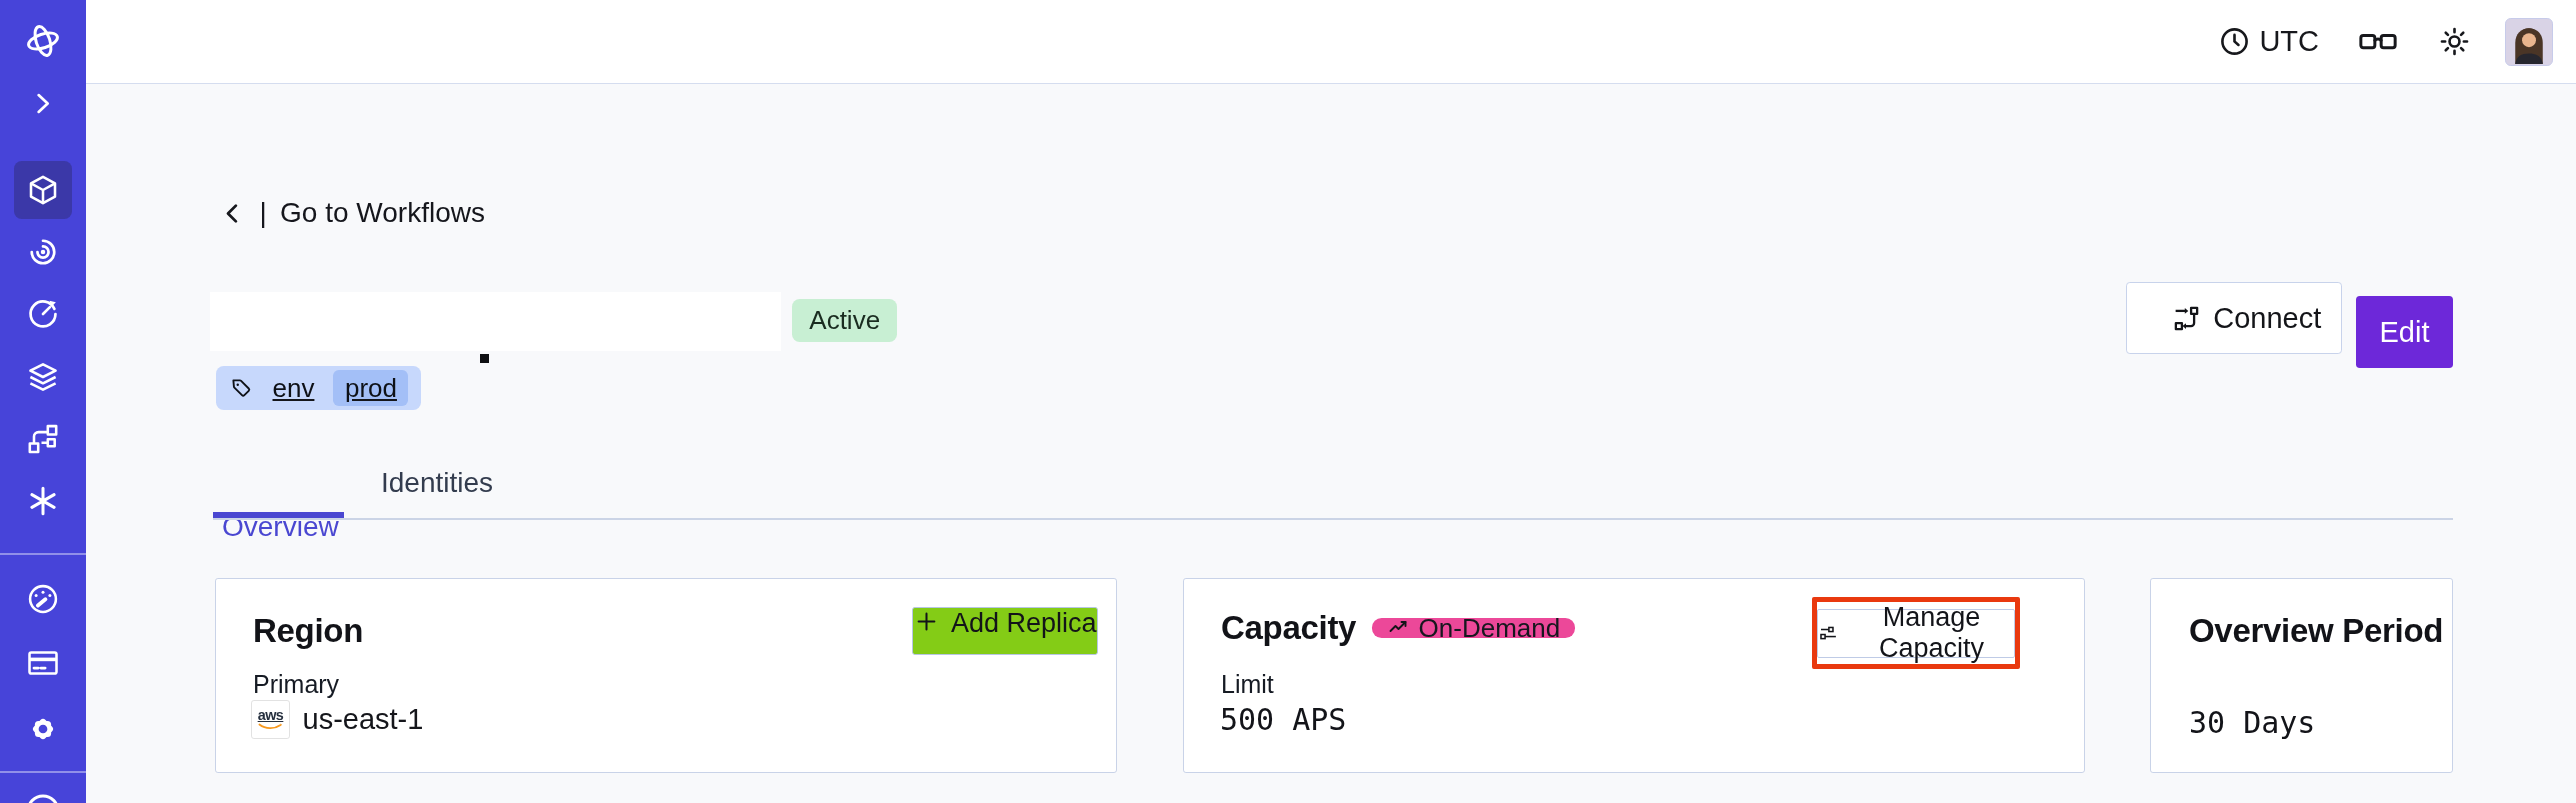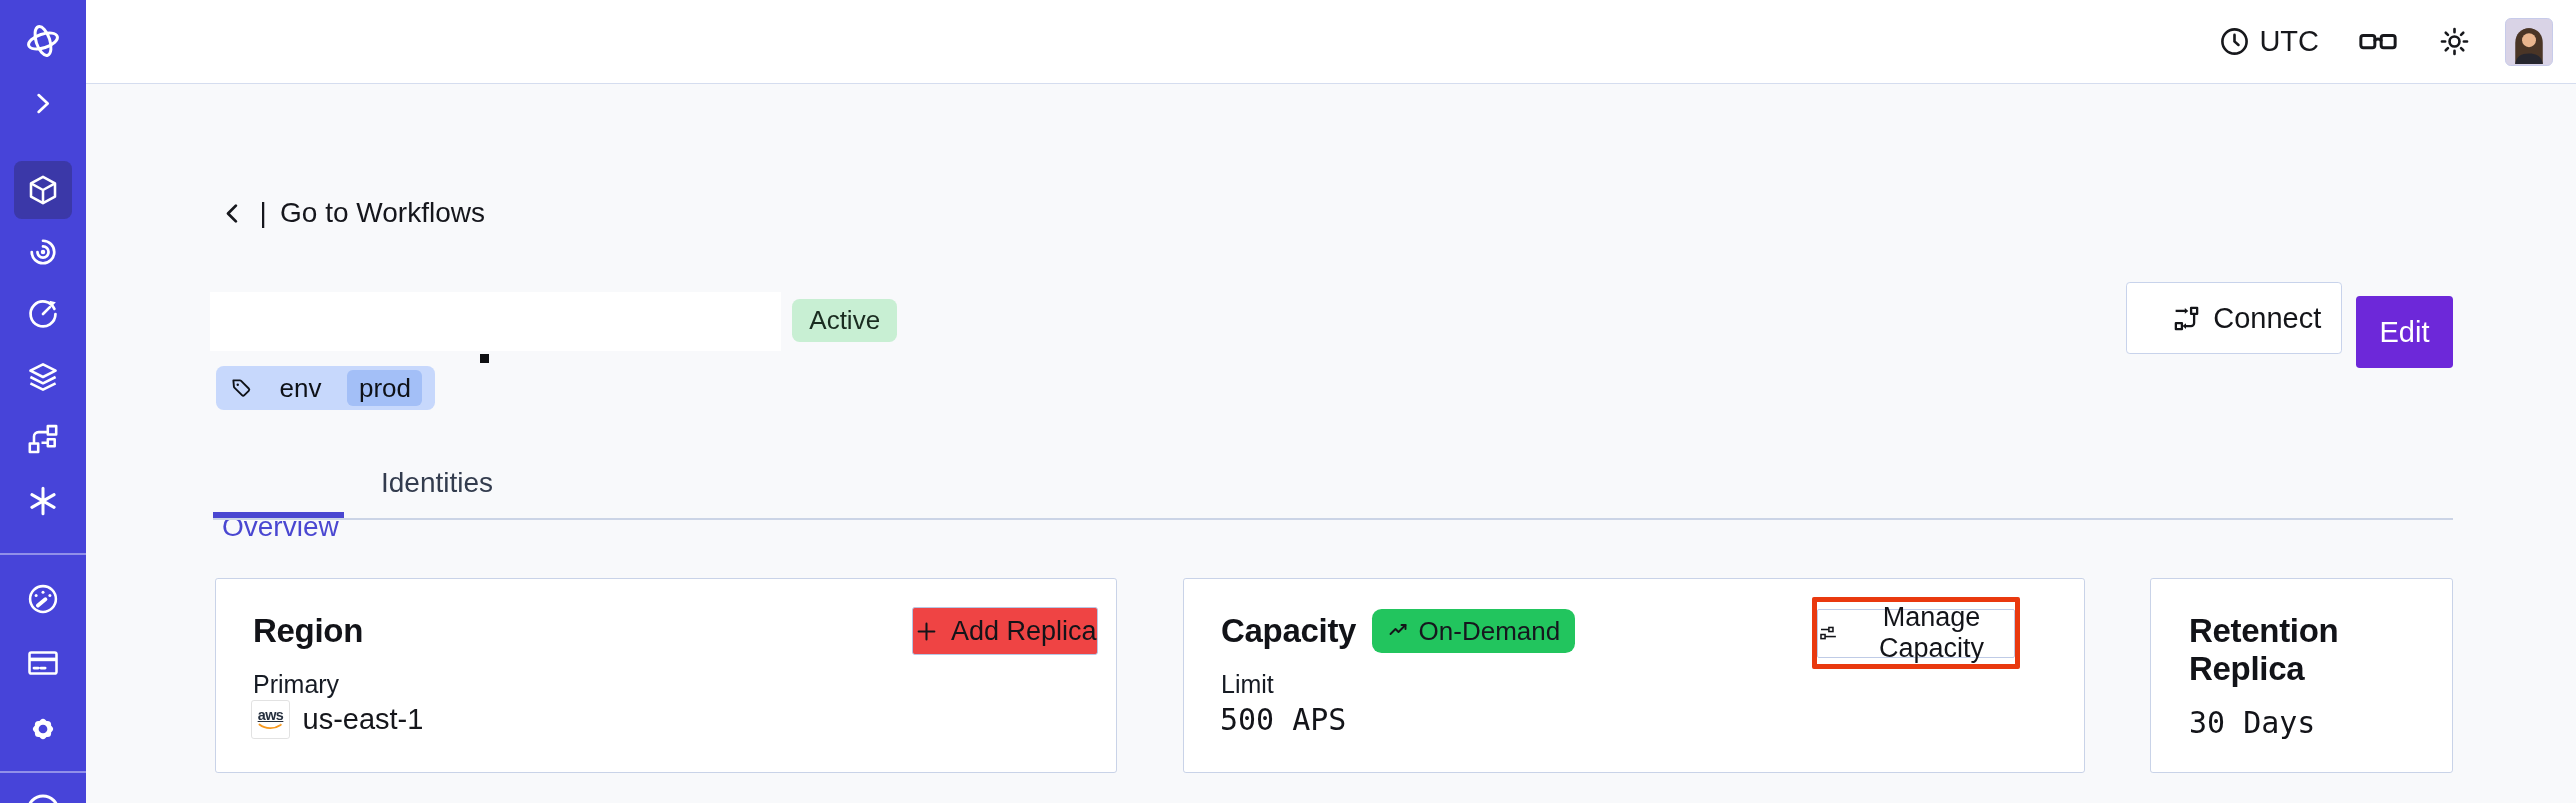--- a/index.html
+++ b/index.html
@@ -36,21 +36,21 @@
   .btn-connect { position:absolute; left:2126px; top:282px; width:216px; height:72px; background:#fff;
                  border:1.9px solid #C8D3EB; border-radius:3.8px; display:flex; align-items:center; justify-content:center;
                  gap:12.5px; cursor:pointer;padding-left:25px; }
   .btn-connect span { font-size:29px; font-weight:500; color:#141519; }
   .btn-edit { position:absolute; left:2356px; top:296px; width:97px; height:72px; background:#6d28d9;
               border:none; border-radius:3.8px; color:#FFFFFF; font-size:29px; display:flex; align-items:center;
               justify-content:center; cursor:pointer; font-family:"Liberation Sans", sans-serif; }
 
   
   .tag-pill { position:absolute; left:216px; top:366px; height:44px; background:#C7D8FC; border-radius:7.7px;
-              padding:0 12.5px; display:flex; align-items:center; gap:26px; cursor:pointer; }
+              padding:0 12.5px; display:flex; align-items:center; gap:19px; cursor:pointer;text-decoration:underline; }
   .tag-key { font-size:26px; color:#0E1117; }
   .tag-chip { background:#A3BFF7; border-radius:5.8px; padding:2.9px 11.5px; font-size:26px; color:#0E1117; }
 
   
   .tab { position:absolute; top:467px; font-size:28px; cursor:pointer; }
   .tab-overview { left:222px; color:#4A47D1; font-weight:500;margin-top:44px; }
   .tab-identities { left:381px; color:#333C4E; }
   .tab-underline { position:absolute; left:213px; top:512px; width:131px; height:5.8px; background:#4A47D1; }
   .tab-divider { position:absolute; left:213px; top:518px; width:2240px; height:1.9px; background:#CBD4E6; }
 
@@ -58,26 +58,26 @@
   .card { position:absolute; top:578px; height:195px; background:#FFFFFF; border:1.9px solid #C9D3E8; border-radius:2.9px; }
   .card-region { left:215px; width:902px; }
   .card-capacity { left:1183px; width:902px; }
   .card-retention { left:2150px; width:303px; }
   .card-title { position:absolute; left:37px; top:33px; font-size:33px; font-weight:600; color:#121318; letter-spacing:-0.3px; }
   .field-label { position:absolute; left:37px; top:91px; font-size:25px; color:#161B24; }
   .mono-value { position:absolute; left:36px; top:123px; font-size:30px; color:#131419;
                 font-family:"DejaVu Sans Mono", monospace; }
   .title-row { position:absolute; left:37px; top:30px; display:flex; align-items:center; gap:16.3px; }
   .title-row .card-title-inline { font-size:33px; font-weight:600; color:#121318; letter-spacing:-0.3px; }
-  .ondemand-badge { height:44px; background:#22c55e; border-radius:9.6px; padding:0 14.4px; display:flex;
+  .ondemand-badge { height:20px; background:#ec4899; border-radius:9.6px; padding:0 14.4px; display:flex;
                     align-items:center; gap:7.7px; }
   .ondemand-badge span { font-size:26px; color:#16171E; }
 
-  .btn-add-replica { position:absolute; right:18px; top:28px; width:186px; height:48px; background:#ef4444;
-                     border:1.9px solid #B7C6E3; border-radius:2.9px; display:flex; align-items:center;
+  .btn-add-replica { position:absolute; right:18px; top:28px; width:186px; height:48px; background:#84cc16;
+                     border:1.9px solid #B7C6E3; border-radius:2.9px; display:flex; 
                      justify-content:center; gap:10.5px; cursor:pointer; }
   .btn-add-replica span { font-size:27px; font-weight:500; color:#131419; }
 
   .highlight-box { position:absolute; left:628px; top:18px; width:208px; height:72px; border:5.8px solid #E9390F;
                    border-radius:1.9px; display:flex; align-items:center; justify-content:center; }
   .btn-manage { width:240px; height:49px; background:#fff; border:1.9px solid #BFCBE6; border-radius:1.9px;
                 display:flex; align-items:center; justify-content:center; gap:10.5px; cursor:pointer; }
   .btn-manage span { font-size:27px; font-weight:500; color:#131419; }
 
   .aws-row { position:absolute; left:35px; top:121px; display:flex; align-items:center; gap:12.5px; }
@@ -294,18 +294,18 @@
           <path d="M8.4 16.2H21"></path>
         </svg>
         <span>Manage Capacity</span>
       </button>
     </div>
     <div class="field-label">Limit</div>
     <div class="mono-value">500 APS</div>
   </div>
 
   <div class="card card-retention">
-    <div class="card-title" style="left:38px;">Retention Replica</div>
+    <div class="card-title" style="left:38px;">Overview Period</div>
     <div class="mono-value" style="left:38px; top:126px;">30 Days</div>
   </div>
 
 </div>
 
 
 </body></html>

